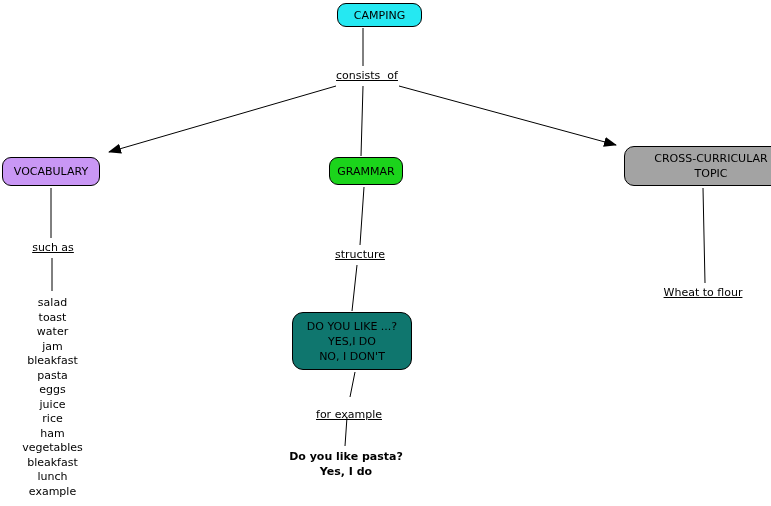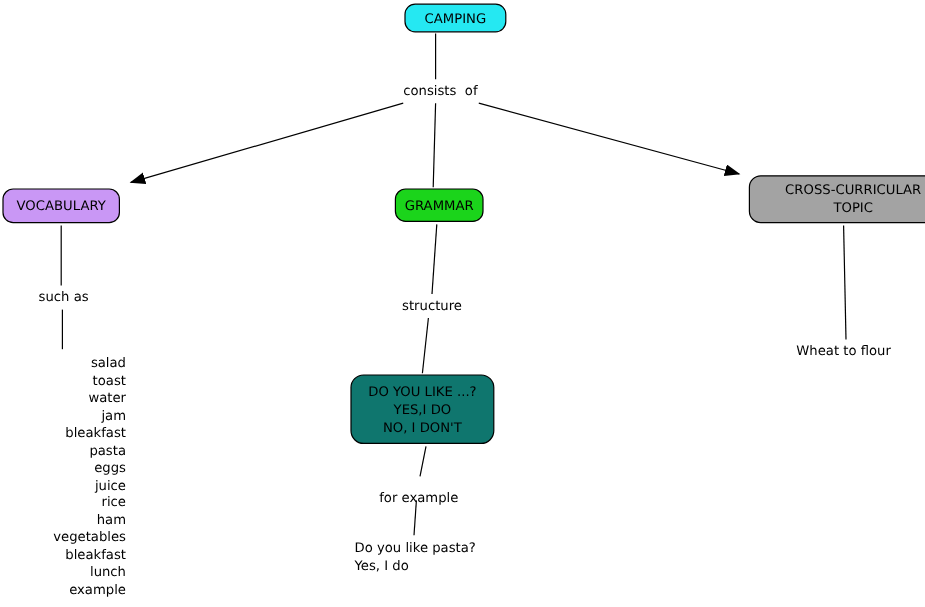--- a/index.html
+++ b/index.html
@@ -40,44 +40,47 @@
   .node-cross      { left: 624px; top: 146px; width: 174px; height: 40px; background: #a3a3a3; border-radius: 10px; }
   .node-structure  { left: 292px; top: 312px; width: 120px; height: 58px; background: #0f766e; border-radius: 11px; }
   .label {
     position: absolute;
     z-index: 2;
     font-size: 11px;
     line-height: 14px;
     text-align: center;
     transform: translateX(-50%);
     white-space: pre;
+    text-decoration: underline;
   }
   .lbl-consists    { left: 367px; top: 69px;  }
   .lbl-suchas      { left: 53px;  top: 241px; }
   .lbl-structure   { left: 360px; top: 248px; }
   .lbl-forexample  { left: 349px; top: 408px; }
   .lbl-wheat       { left: 703px; top: 286px; }
   .vocab-list {
     position: absolute;
     z-index: 2;
     left: 0; top: 296px;
     width: 105px;
     font-size: 11px;
     line-height: 14.5px;
     text-align: center;
   }
-  .vocab-list div { white-space: nowrap; text-align: right; }
+  .vocab-list div { white-space: nowrap; }
   .dialog {
     position: absolute;
     z-index: 2;
     left: 346px; top: 449px;
     transform: translateX(-50%);
     font-size: 11px;
     line-height: 15px;
+    text-align: center;
     white-space: nowrap;
+    font-weight: bold;
   }
 </style>
 </head>
 <body>
 
 <svg id="connector-layer" viewBox="0 0 771 506" xmlns="http://www.w3.org/2000/svg">
   <defs>
     <marker id="arrow" markerUnits="userSpaceOnUse" markerWidth="14" markerHeight="12" refX="12" refY="5" orient="auto">
       <path d="M0,0 L13,5 L0,10 z" fill="#000000"></path>
     </marker>

